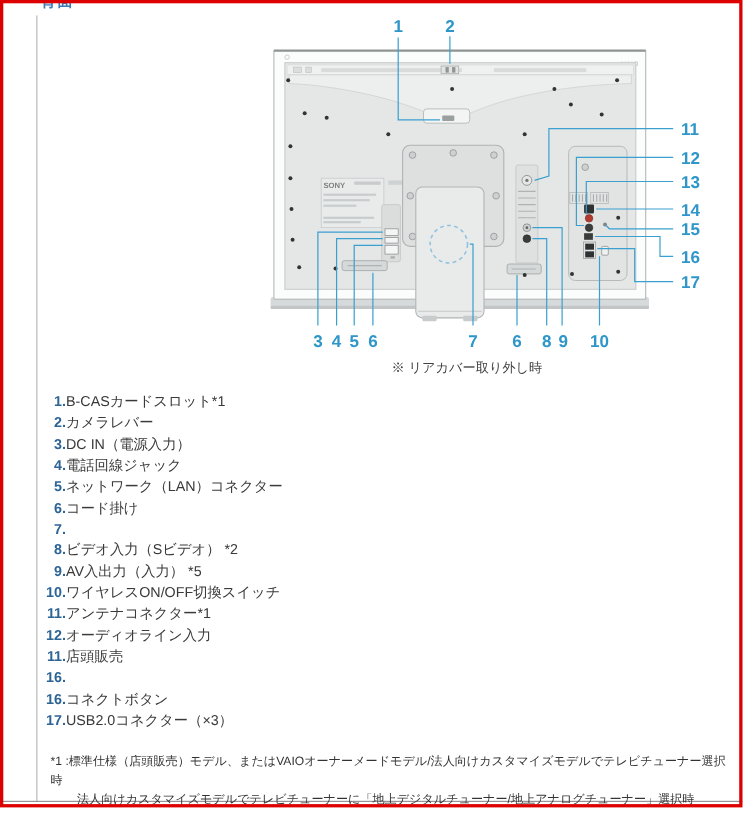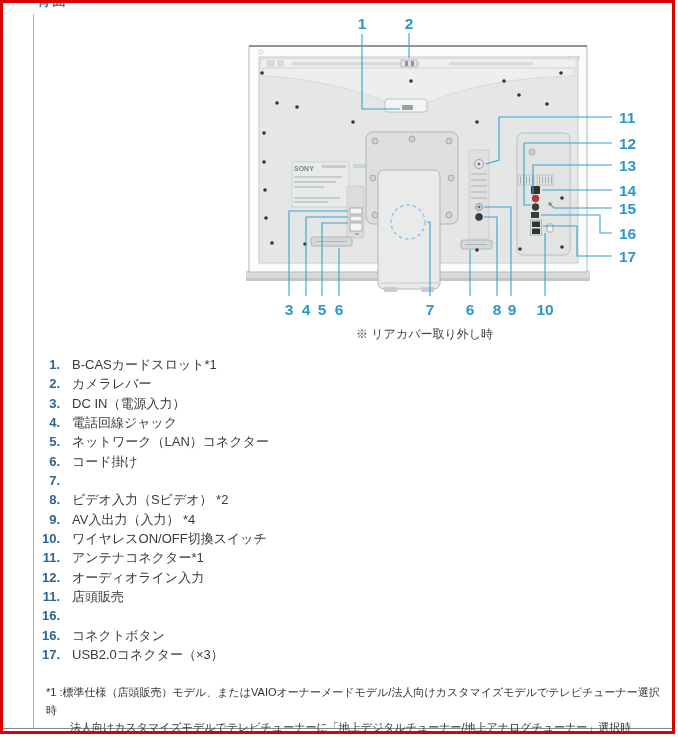--- a/index.html
+++ b/index.html
@@ -26,21 +26,21 @@
   }
   .figure-svg{position:absolute;left:0;top:0;width:678px;height:741px;}
   .legend{
     position:absolute;left:0;top:355px;width:640px;
     font-size:13px;line-height:19.35px;
   }
   .legend-row{display:flex;}
   .legend-num{
     width:60px;text-align:right;color:#2d6496;font-weight:bold;flex:none;
   }
-  .legend-label{margin-left:12px;color:#3a3a3a;white-space:nowrap;}
+  .legend-label{color:#3a3a3a;white-space:nowrap;}
   .footnotes{
     position:absolute;left:46px;top:684px;width:615px;
     font-size:11px;line-height:17.6px;color:#333333;
   }
   .footnote-cont{padding-left:24px;}
 </style>
 </head>
 <body>
 
 <div class="page-title">背面</div>
@@ -264,21 +264,21 @@
       <span class="legend-num">7.</span>
     </div>
 
     <div class="legend-row">
       <span class="legend-num">8.</span>
       <span class="legend-label">ビデオ入力（Sビデオ） *2</span>
     </div>
 
     <div class="legend-row">
       <span class="legend-num">9.</span>
-      <span class="legend-label">AV入出力（入力） *4</span>
+      <span class="legend-label">AV入出力（入力） *5</span>
     </div>
 
     <div class="legend-row">
       <span class="legend-num">10.</span>
       <span class="legend-label">ワイヤレスON/OFF切換スイッチ</span>
     </div>
 
     <div class="legend-row">
       <span class="legend-num">11.</span>
       <span class="legend-label">アンテナコネクター*1</span>

